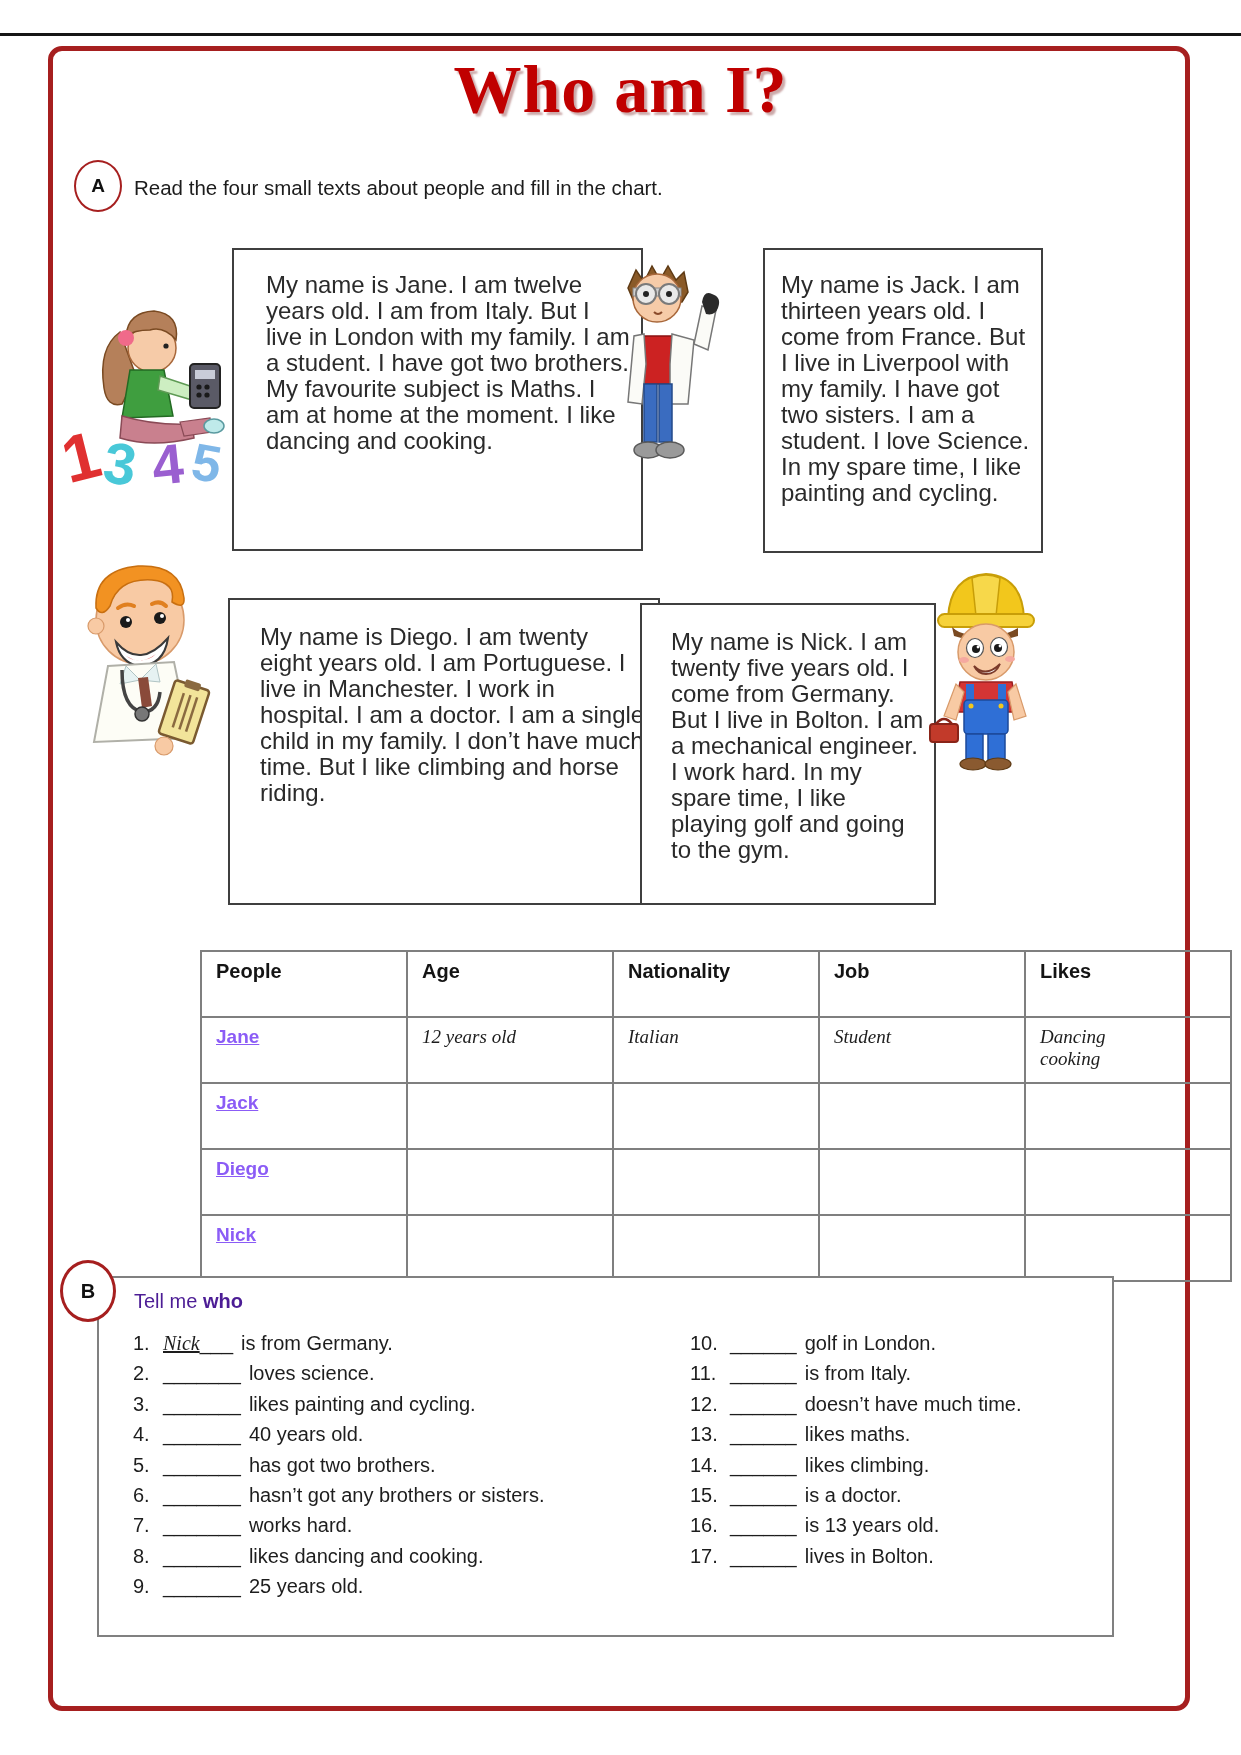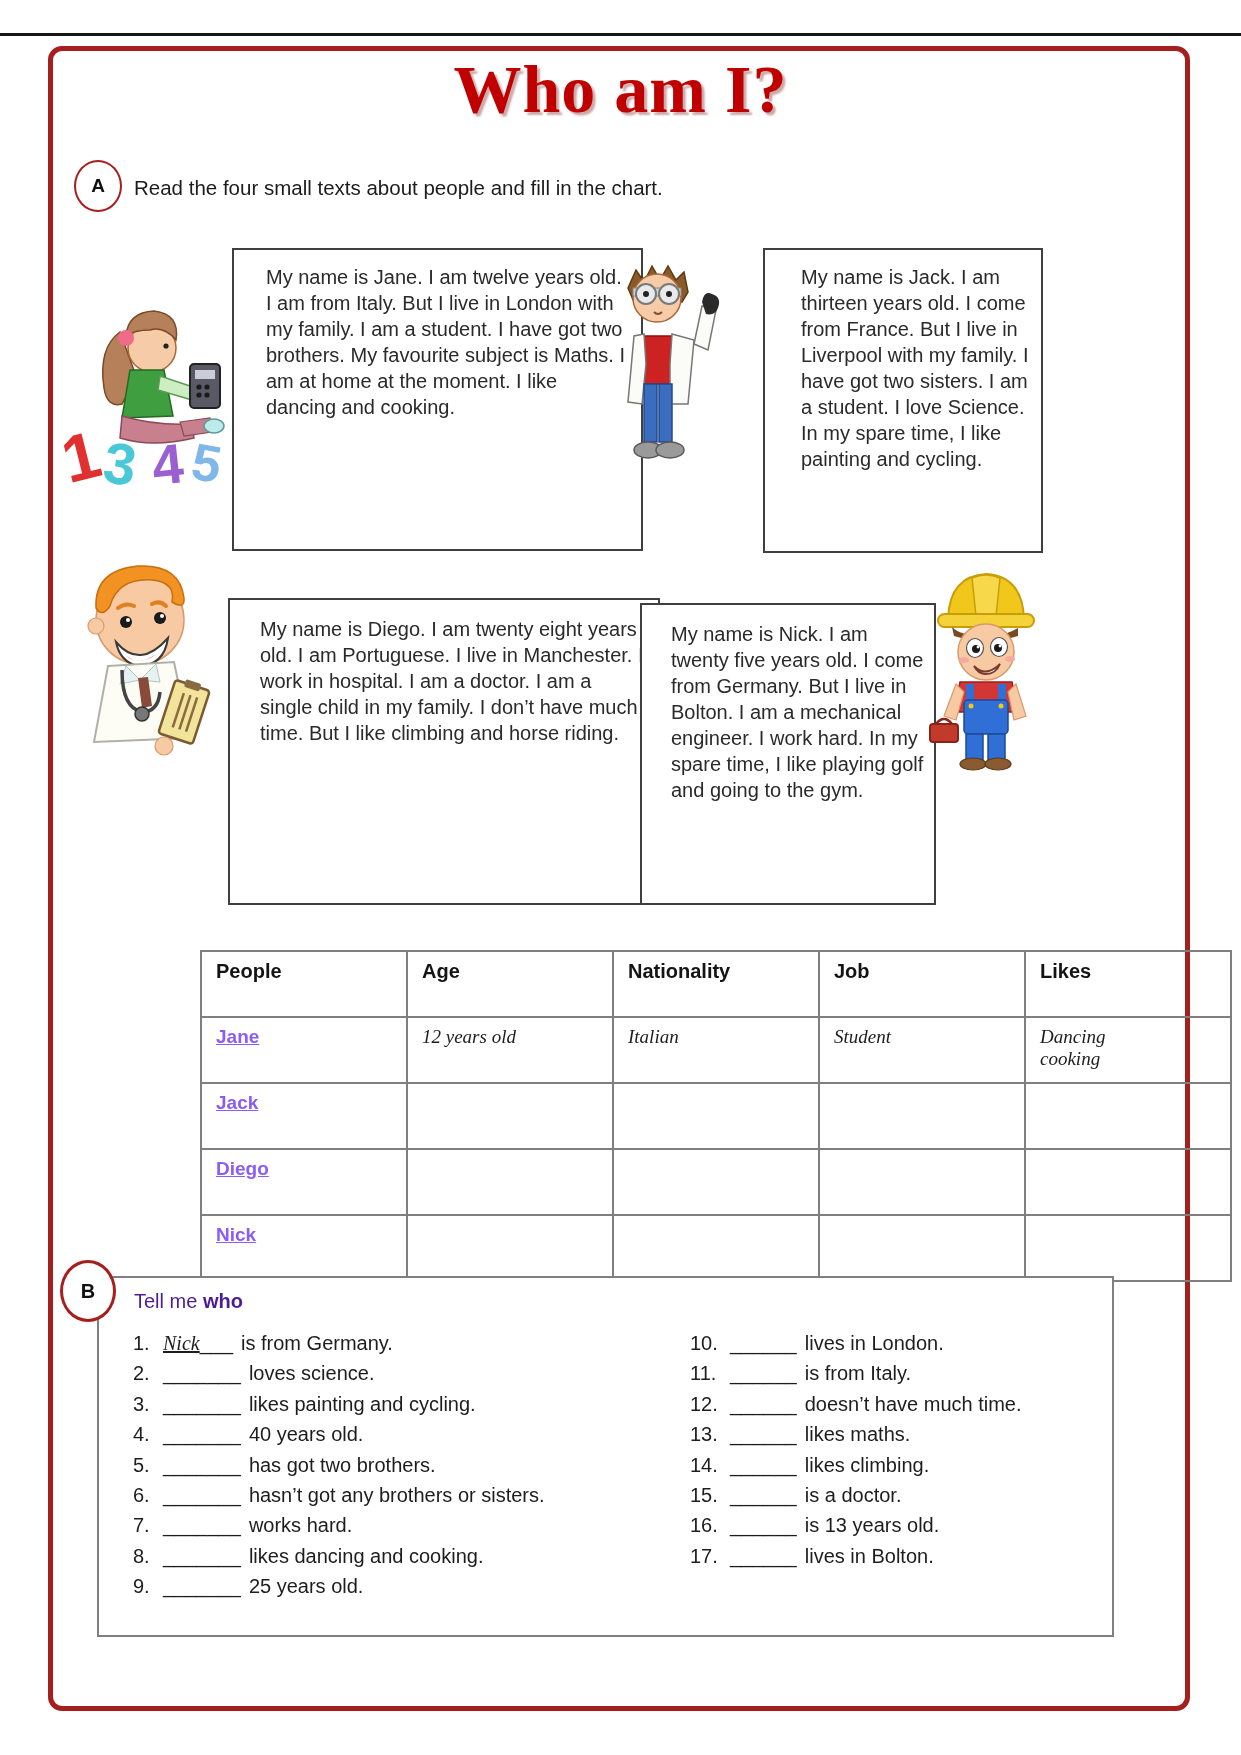--- a/index.html
+++ b/index.html
@@ -20,25 +20,25 @@
   .sec-circle {
     position:absolute; background:#fff; border-radius:50%;
     display:flex; align-items:center; justify-content:center;
     font-weight:bold; color:#111;
   }
   .circle-a { left:74px; top:160px; width:44px; height:48px; border:2px solid #a61f1f; font-size:19px; }
   .circle-b { left:60px; top:1260px; width:50px; height:56px; border:3px solid #a61f1f; font-size:20px; }
   .instruction { position:absolute; left:134px; top:176px; font-size:20.5px; color:#1c1c1c; }
 
   .card { position:absolute; border:2px solid #3f3f3f; background:#fff; box-sizing:border-box; }
-  .card-text { font-size:20px; line-height:26px; color:#2a2a2a; }
+  .card-text { font-size:24px; line-height:26px; color:#2a2a2a;margin-top:8px; }
   .card-jane  { left:232px; top:248px; width:411px; height:303px; }
   .card-jane  .card-text { padding:14px 10px 0 32px; }
   .card-jack  { left:763px; top:248px; width:280px; height:305px; }
-  .card-jack  .card-text { padding:14px 6px 0 36px; }
+  .card-jack  .card-text { padding:14px 6px 0 16px; }
   .card-diego { left:228px; top:598px; width:432px; height:307px; }
   .card-diego .card-text { padding:16px 12px 0 30px; }
   .card-nick  { left:640px; top:603px; width:296px; height:302px; }
   .card-nick  .card-text { padding:16px 6px 0 29px; }
 
   .art { position:absolute; }
   .art-jane  { left:60px;  top:274px; width:178px; height:212px; }
   .art-jack  { left:598px; top:244px; width:138px; height:224px; }
   .art-diego { left:60px;  top:556px; width:152px; height:232px; }
   .art-nick  { left:926px; top:556px; width:120px; height:216px; }
@@ -252,21 +252,21 @@
     <div class="b-item"><span class="b-num">3.</span><span class="b-blank">_______</span><span class="b-text">likes painting and cycling.</span></div>
     <div class="b-item"><span class="b-num">4.</span><span class="b-blank">_______</span><span class="b-text">40 years old.</span></div>
     <div class="b-item"><span class="b-num">5.</span><span class="b-blank">_______</span><span class="b-text">has got two brothers.</span></div>
     <div class="b-item"><span class="b-num">6.</span><span class="b-blank">_______</span><span class="b-text">hasn’t got any brothers or sisters.</span></div>
     <div class="b-item"><span class="b-num">7.</span><span class="b-blank">_______</span><span class="b-text">works hard.</span></div>
     <div class="b-item"><span class="b-num">8.</span><span class="b-blank">_______</span><span class="b-text">likes dancing and cooking.</span></div>
     <div class="b-item"><span class="b-num">9.</span><span class="b-blank">_______</span><span class="b-text">25 years old.</span></div>
   </div>
 
   <div class="b-col b-col-right">
-    <div class="b-item"><span class="b-num">10.</span><span class="b-blank">______</span><span class="b-text">lives in London.</span></div>
+    <div class="b-item"><span class="b-num">10.</span><span class="b-blank">______</span><span class="b-text">golf in London.</span></div>
     <div class="b-item"><span class="b-num">11.</span><span class="b-blank">______</span><span class="b-text">is from Italy.</span></div>
     <div class="b-item"><span class="b-num">12.</span><span class="b-blank">______</span><span class="b-text">doesn’t have much time.</span></div>
     <div class="b-item"><span class="b-num">13.</span><span class="b-blank">______</span><span class="b-text">likes maths.</span></div>
     <div class="b-item"><span class="b-num">14.</span><span class="b-blank">______</span><span class="b-text">likes climbing.</span></div>
     <div class="b-item"><span class="b-num">15.</span><span class="b-blank">______</span><span class="b-text">is a doctor.</span></div>
     <div class="b-item"><span class="b-num">16.</span><span class="b-blank">______</span><span class="b-text">is 13 years old.</span></div>
     <div class="b-item"><span class="b-num">17.</span><span class="b-blank">______</span><span class="b-text">lives in Bolton.</span></div>
   </div>
 </div>
 

